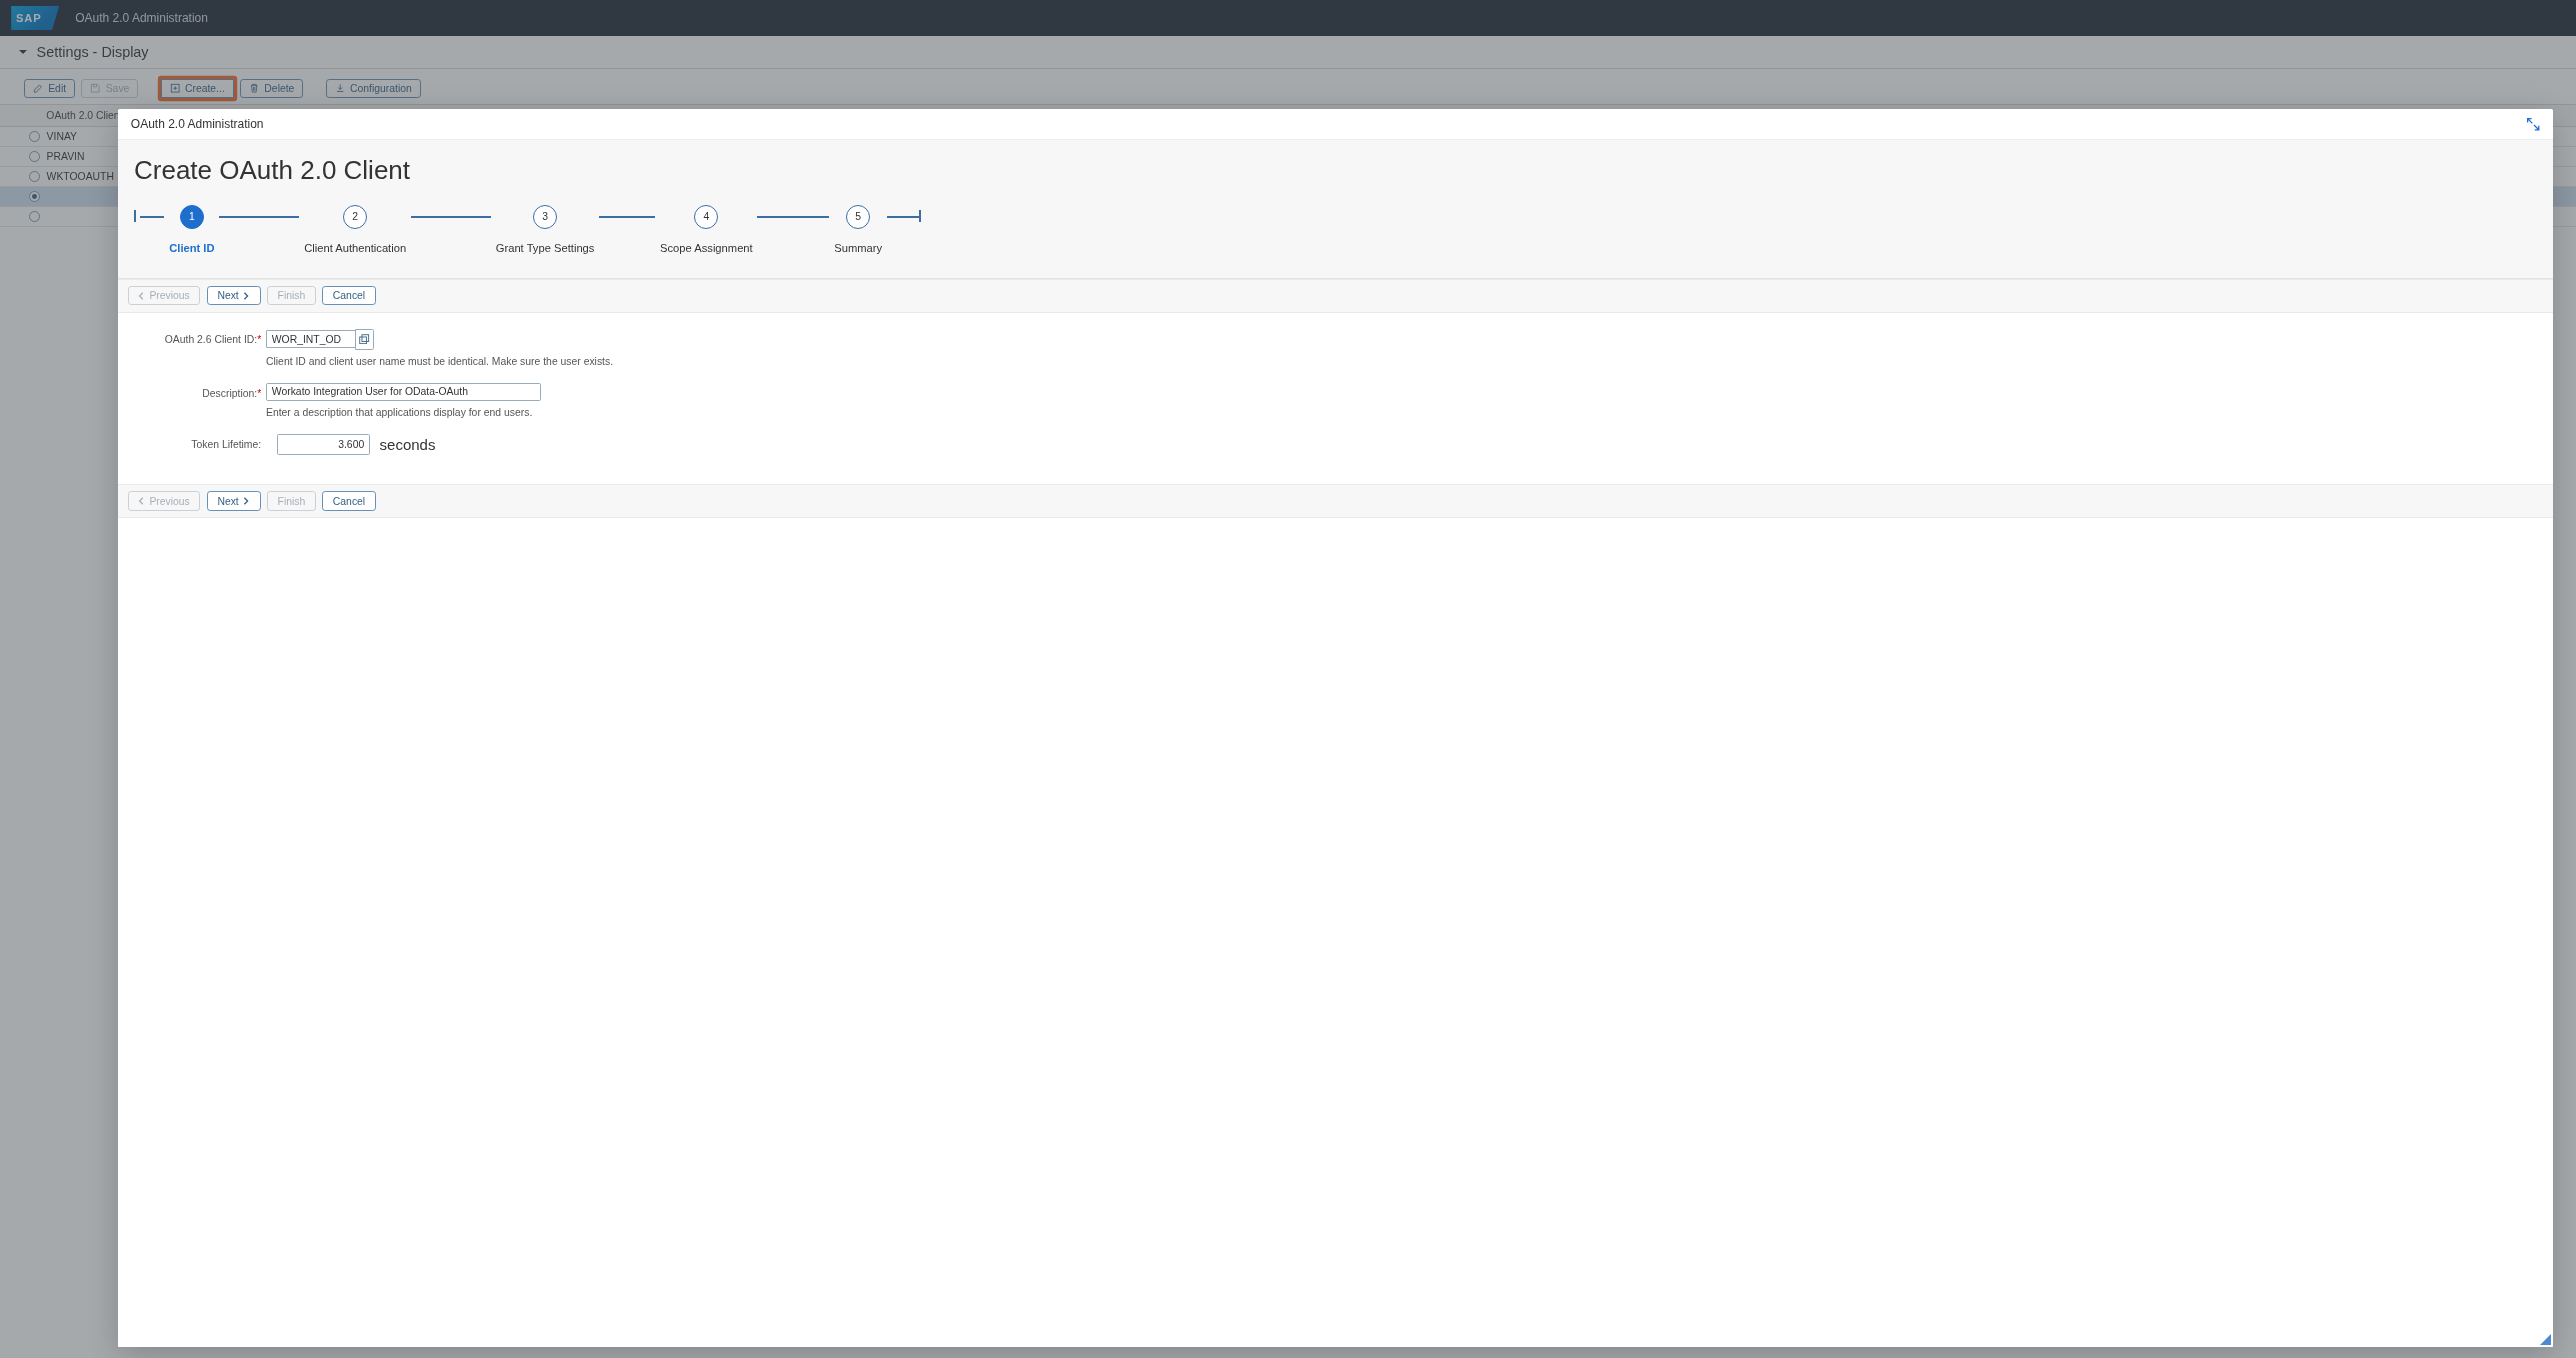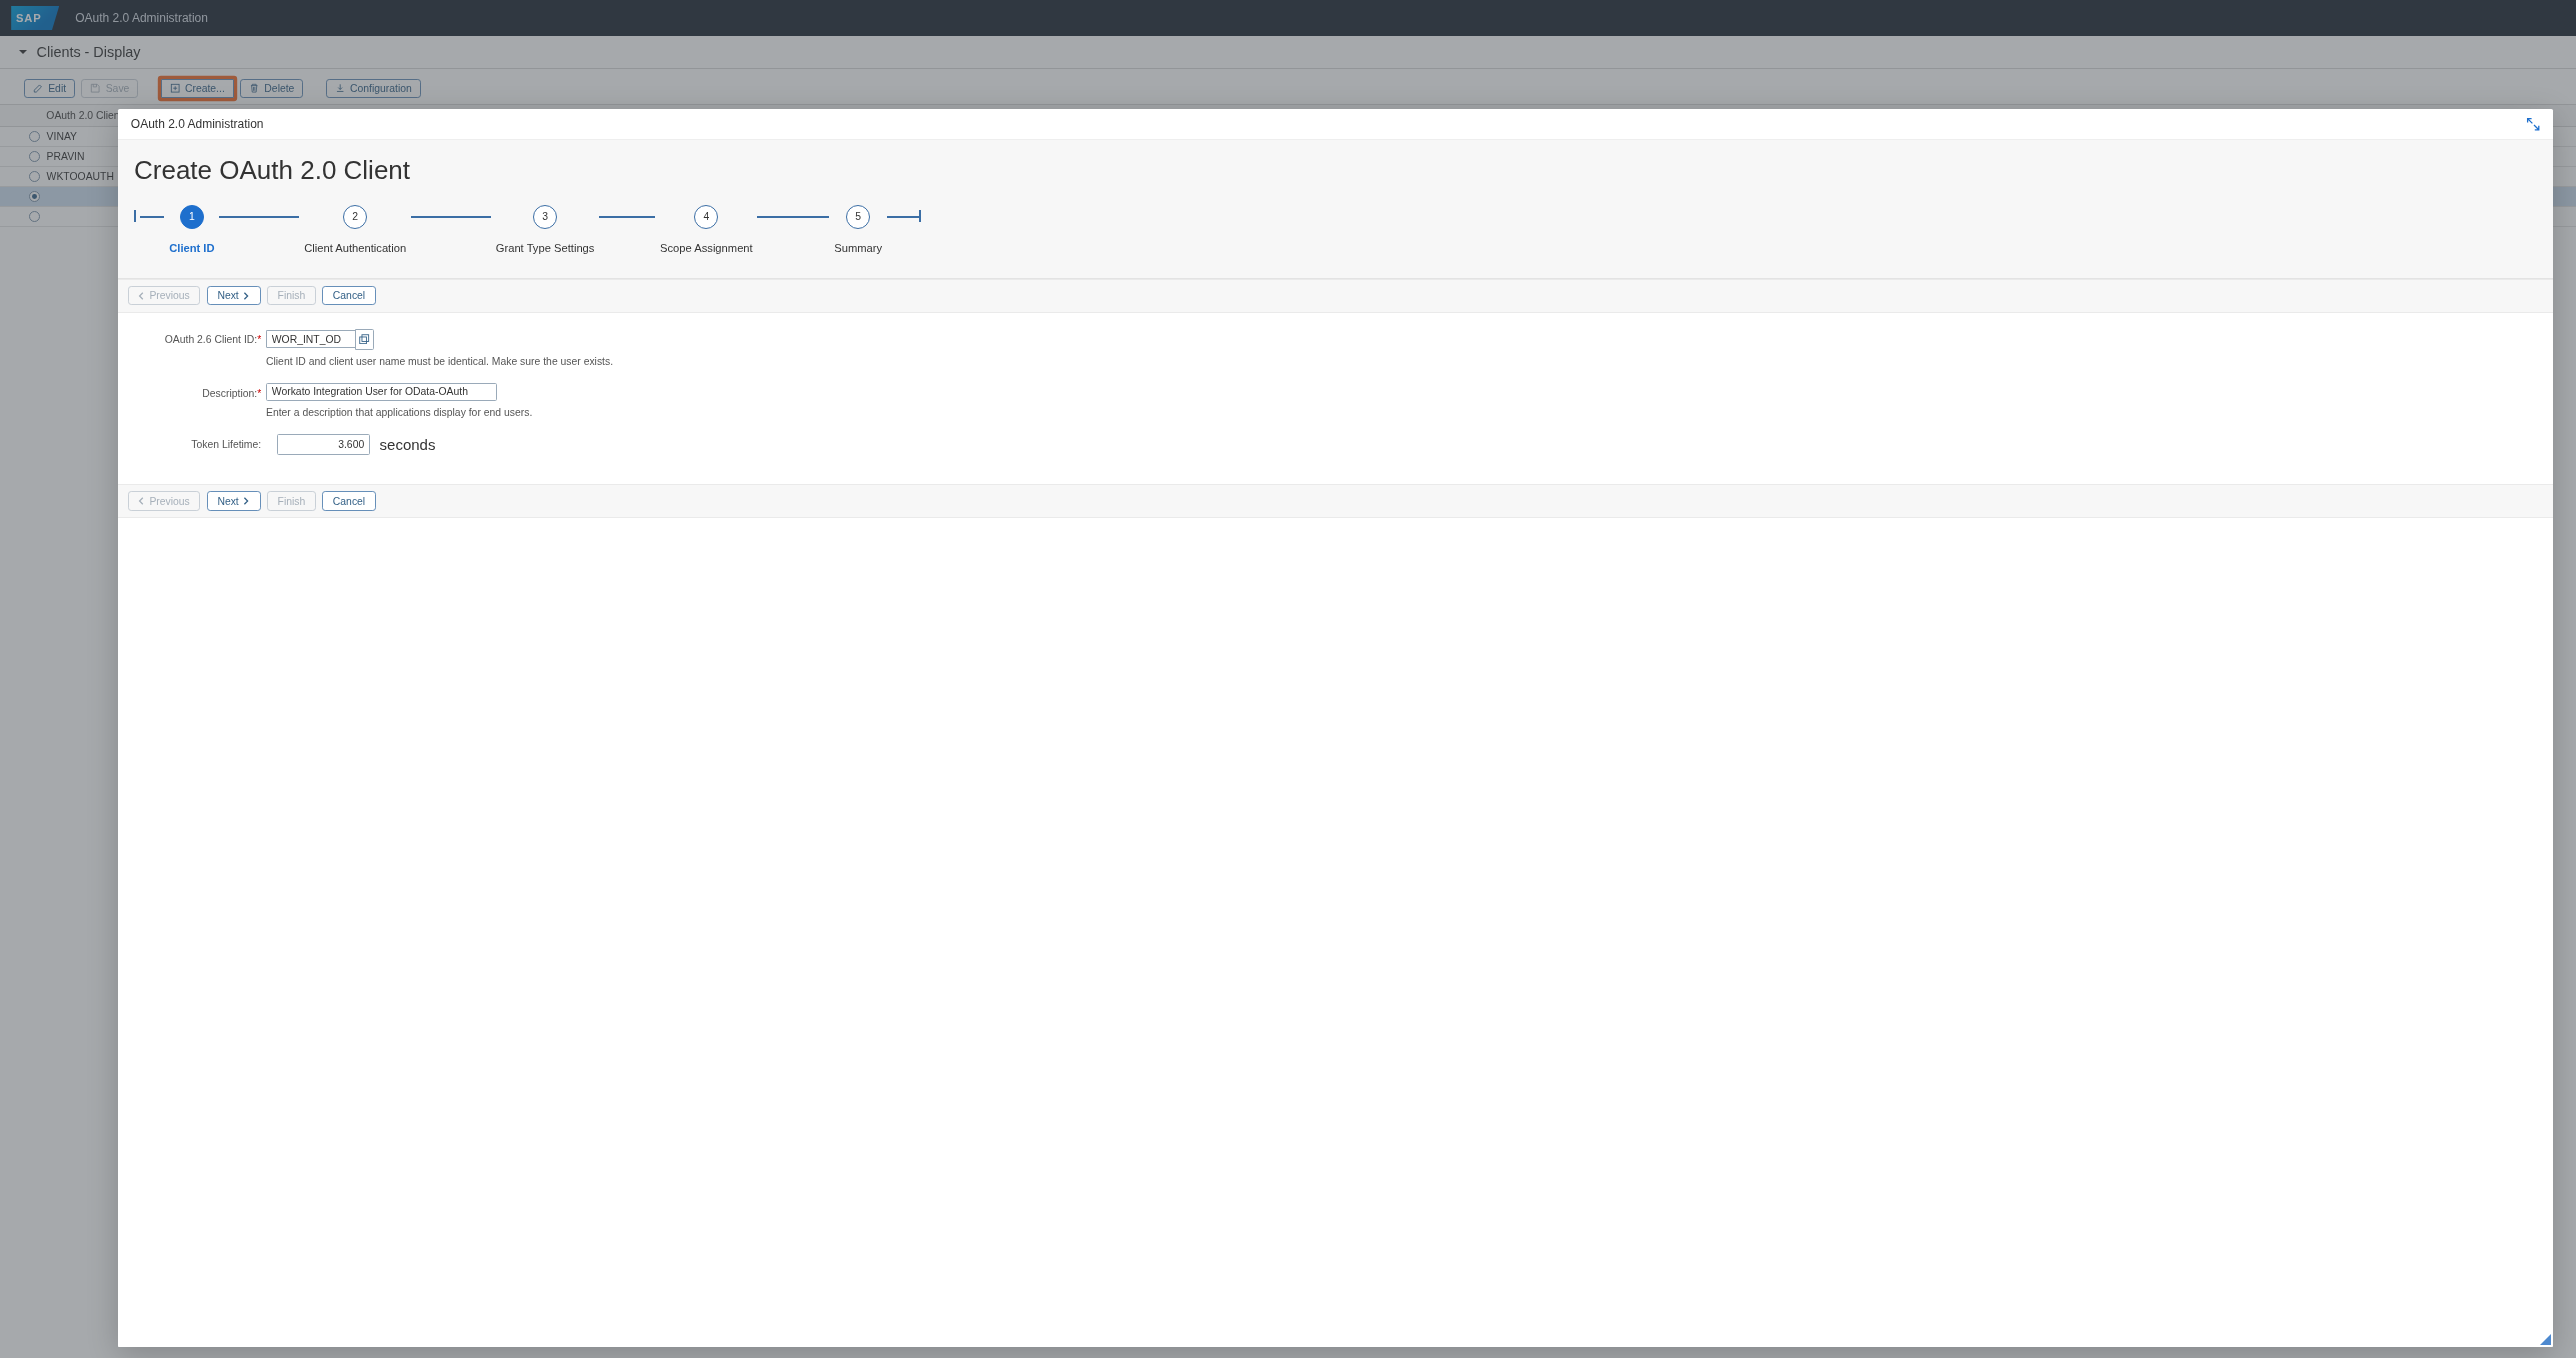--- a/index.html
+++ b/index.html
@@ -163,21 +163,21 @@
   .req { color:#c00; }
   .form-field { display:flex; flex-direction:column; gap:3.2px; }
   .inp {
     border:0.8px solid #9aaab9; border-radius:1.6px;
     padding: 2.4px 4.8px; font-size:10.4px; color:#333; background:#fff;
   }
   .inp-with-vh { display:flex; align-items:center; }
   .inp-with-vh .inp { width: 89px; border-top-right-radius:0; border-bottom-right-radius:0; border-right:none;}
   .vh-btn { width: 19px; height: 21px; border:0.8px solid #9aaab9; background:#fff; display:flex; align-items:center; justify-content:center; border-top-right-radius:1.6px; border-bottom-right-radius:1.6px; cursor:pointer;}
   .hint { font-size: 10.4px; color:#555; padding: 3.2px 0 11.2px; }
-  .inp-desc { width: 231px; }
+  .inp-desc { width: 275px; }
   .inp-num { width: 93px; text-align: right; }
   .unit { margin-left: 6.4px; font-size:15px; color:#333; line-height:21px;}
 
   .resize-handle {
     position:absolute; right:1.6px; bottom:1.6px;
     width:0; height:0;
     border-style: solid; border-width: 0 0 11.2px 11.2px;
     border-color: transparent transparent #4d89cf transparent;
   }
 
@@ -186,21 +186,21 @@
 </head>
 <body>
 
 <div class="shellbar">
   <div class="sap-logo">SAP</div>
   <div class="shell-title">OAuth 2.0 Administration</div>
 </div>
 
 <div class="page-titlebar">
   <span class="chev"></span>
-  <span>Clients - Display</span>
+  <span>Settings - Display</span>
 </div>
 
 <div class="toolbar">
   <button class="tbtn">
     <span class="ico">
       <svg viewBox="0 0 16 16">
           <path d="M2 11 10 3l3 3-8 8H2v-3z" fill="none" stroke="#346187" stroke-width="1.3"></path>
         </svg>
     </span>
     <span>Edit</span>

